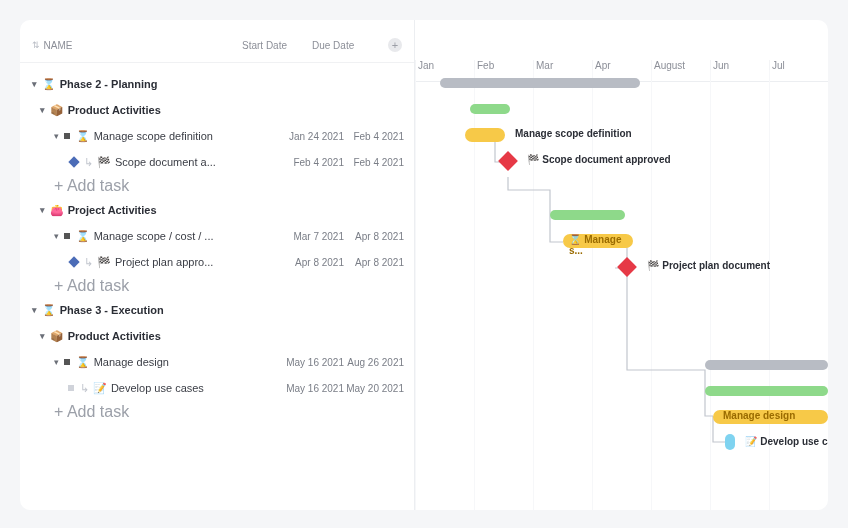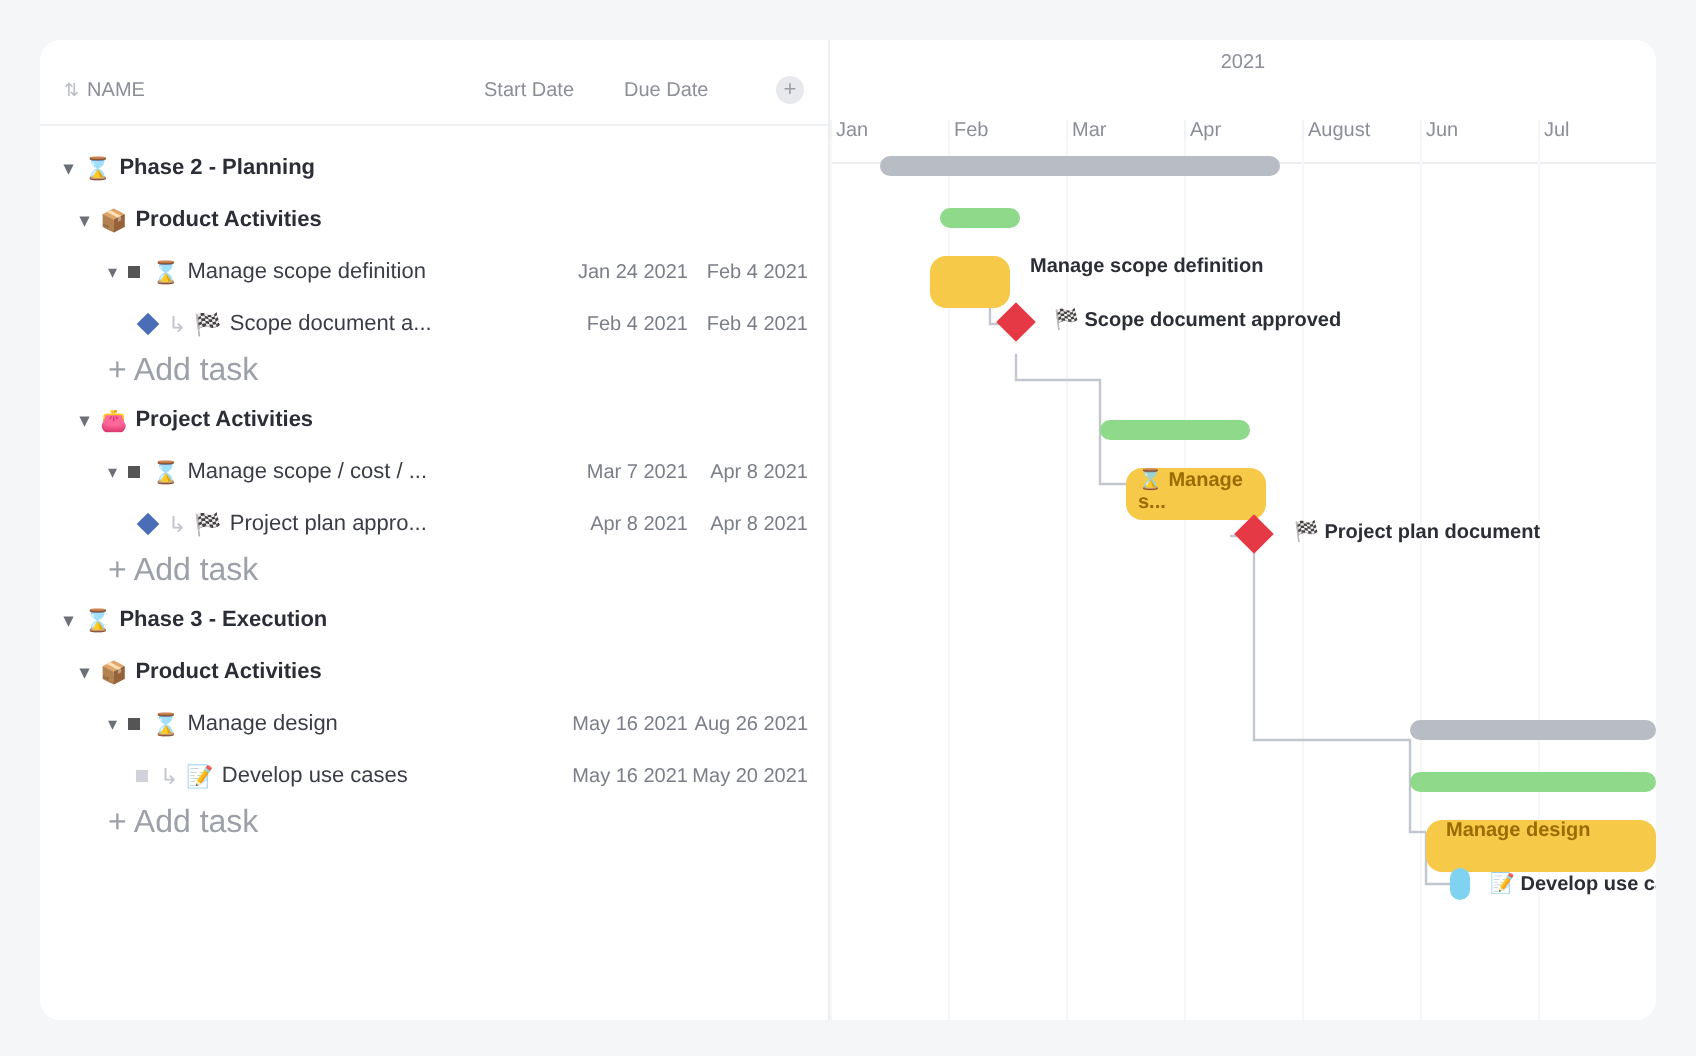--- a/index.html
+++ b/index.html
@@ -31,21 +31,21 @@
   .timeline { flex:1; position:relative; overflow:hidden; }
   .year { position:absolute; top:6px; left:0; right:0; text-align:center; color:#8c8f98; font-size:10px; }
   .months { position:absolute; top:40px; left:0; right:0; height:22px; border-bottom:1px solid #eceef1; display:flex; }
   .month { flex:1; font-size:10px; color:#8c8f98; padding-left:2px; border-left:1px solid #f3f4f6; }
   .grid { position:absolute; top:50px; bottom:0; left:0; right:0; }
   .gridcol { position:absolute; top:0; bottom:0; border-left:1px solid #f6f7f9; }
   .bars { position:absolute; top:50px; left:0; right:0; bottom:0; }
   .bar { position:absolute; height:10px; border-radius:5px; }
   .gray { background:#b8bcc4; }
   .green { background:#8ed98a; }
-  .yellow { background:#f7c948; height:26px; border-radius:8px; }
+  .yellow { background:#f7c948; height:14px; border-radius:8px; }
   .blue { background:#7fd3f0; height:16px; width:10px; border-radius:6px; }
   .milestone { position:absolute; width:14px; height:14px; background:#e63946; transform:rotate(45deg); }
   .bar-label { position:absolute; font-size:10px; color:#2b2e36; font-weight:600; white-space:nowrap; }
   .bar-label-in { color:#9a6b00; font-weight:600; font-size:10px; }
   svg.conn { position:absolute; top:0; left:0; overflow:visible; pointer-events:none; }
   svg.conn path { fill:none; stroke:#c2c6ce; stroke-width:1.2; }
 </style>
 </head>
 <body>
 
@@ -173,21 +173,20 @@
         <div class="start">May 16 2021</div>
         <div class="due">May 20 2021</div>
       </div>
 
       <div class="add-link">+ Add task</div>
 
     </div>
   </div>
 
   <div class="timeline">
-    <div class="year">2021</div>
     <div class="months">
       <div class="month">Jan</div>
       <div class="month">Feb</div>
       <div class="month">Mar</div>
       <div class="month">Apr</div>
       <div class="month">August</div>
       <div class="month">Jun</div>
       <div class="month">Jul</div>
     </div>
     <div class="grid">

